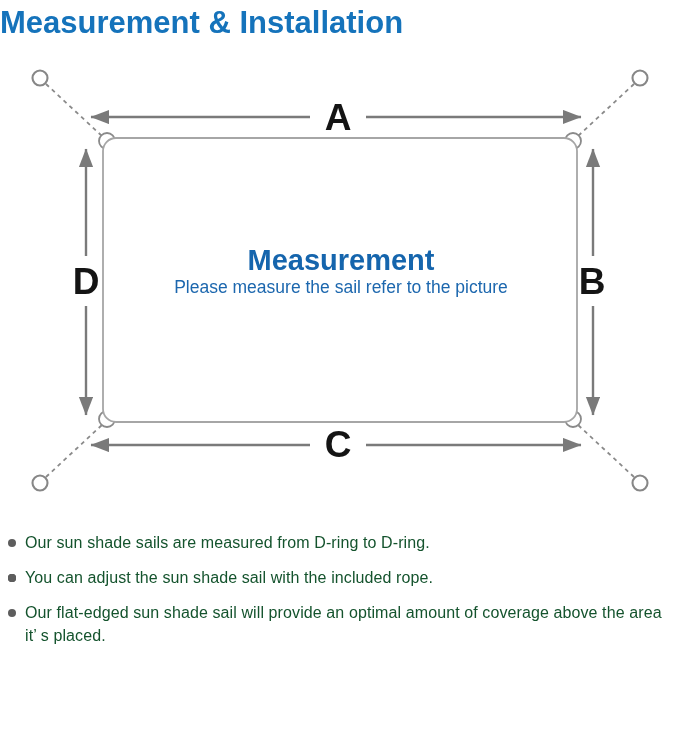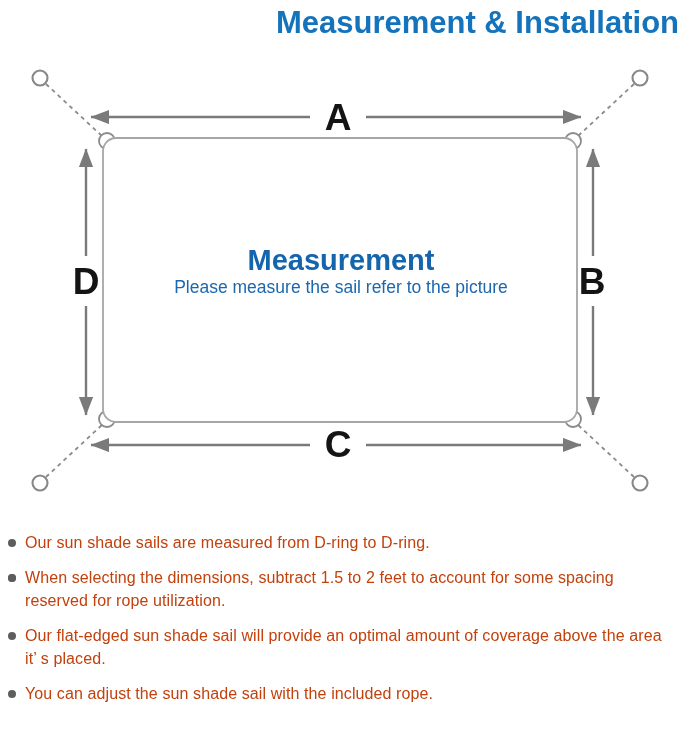--- a/index.html
+++ b/index.html
@@ -14,21 +14,21 @@
   .page {
     position: relative;
     width: 679px;
     height: 739px;
     background: #ffffff;
   }
   h1.page-title {
     margin: 0;
     padding-top: 5px;
     height: 40px;
-    text-align: right;
+    text-align: left;
     font-size: 31px;
     font-weight: bold;
     letter-spacing: 0px;
     color: #1573bb;
     font-family: "Liberation Sans", sans-serif;
   }
   svg.diagram {
     display: block;
   }
   svg .dash-line {
@@ -85,21 +85,21 @@
     margin: 26px 0 0 0;
     padding: 0 6px 0 8px;
     width: 662px;
   }
   ul.notes li {
     position: relative;
     padding-left: 17px;
     margin-bottom: 12px;
     font-size: 16px;
     line-height: 23px;
-    color: #c2410c;
+    color: #14532d;
     letter-spacing: 0.1px;
   }
   ul.notes li .dot {
     position: absolute;
     left: 0;
     top: 7.5px;
     width: 8px;
     height: 8px;
     border-radius: 50%;
     background: #5d5d5d;
@@ -160,25 +160,24 @@
   <ul class="notes">
     <li>
       <span class="dot"></span>
       <span>Our sun shade sails are measured from D-ring to D-ring.</span>
     </li>
     <li>
       <span class="dot"></span>
     </li>
     <li>
       <span class="dot"></span>
-      <span>When selecting the dimensions, subtract 1.5 to 2 feet to account for some spacing reserved for rope utilization.</span>
+    </li>
+    <li>
+      <span class="dot"></span>
+      <span>You can adjust the sun shade sail with the included rope.</span>
     </li>
     <li>
       <span class="dot"></span>
       <span>Our flat-edged sun shade sail will provide an optimal amount of coverage above the area it’ s placed.</span>
-    </li>
-    <li>
-      <span class="dot"></span>
-      <span>You can adjust the sun shade sail with the included rope.</span>
     </li>
   </ul>
 
 </div>
 
 </body></html>

